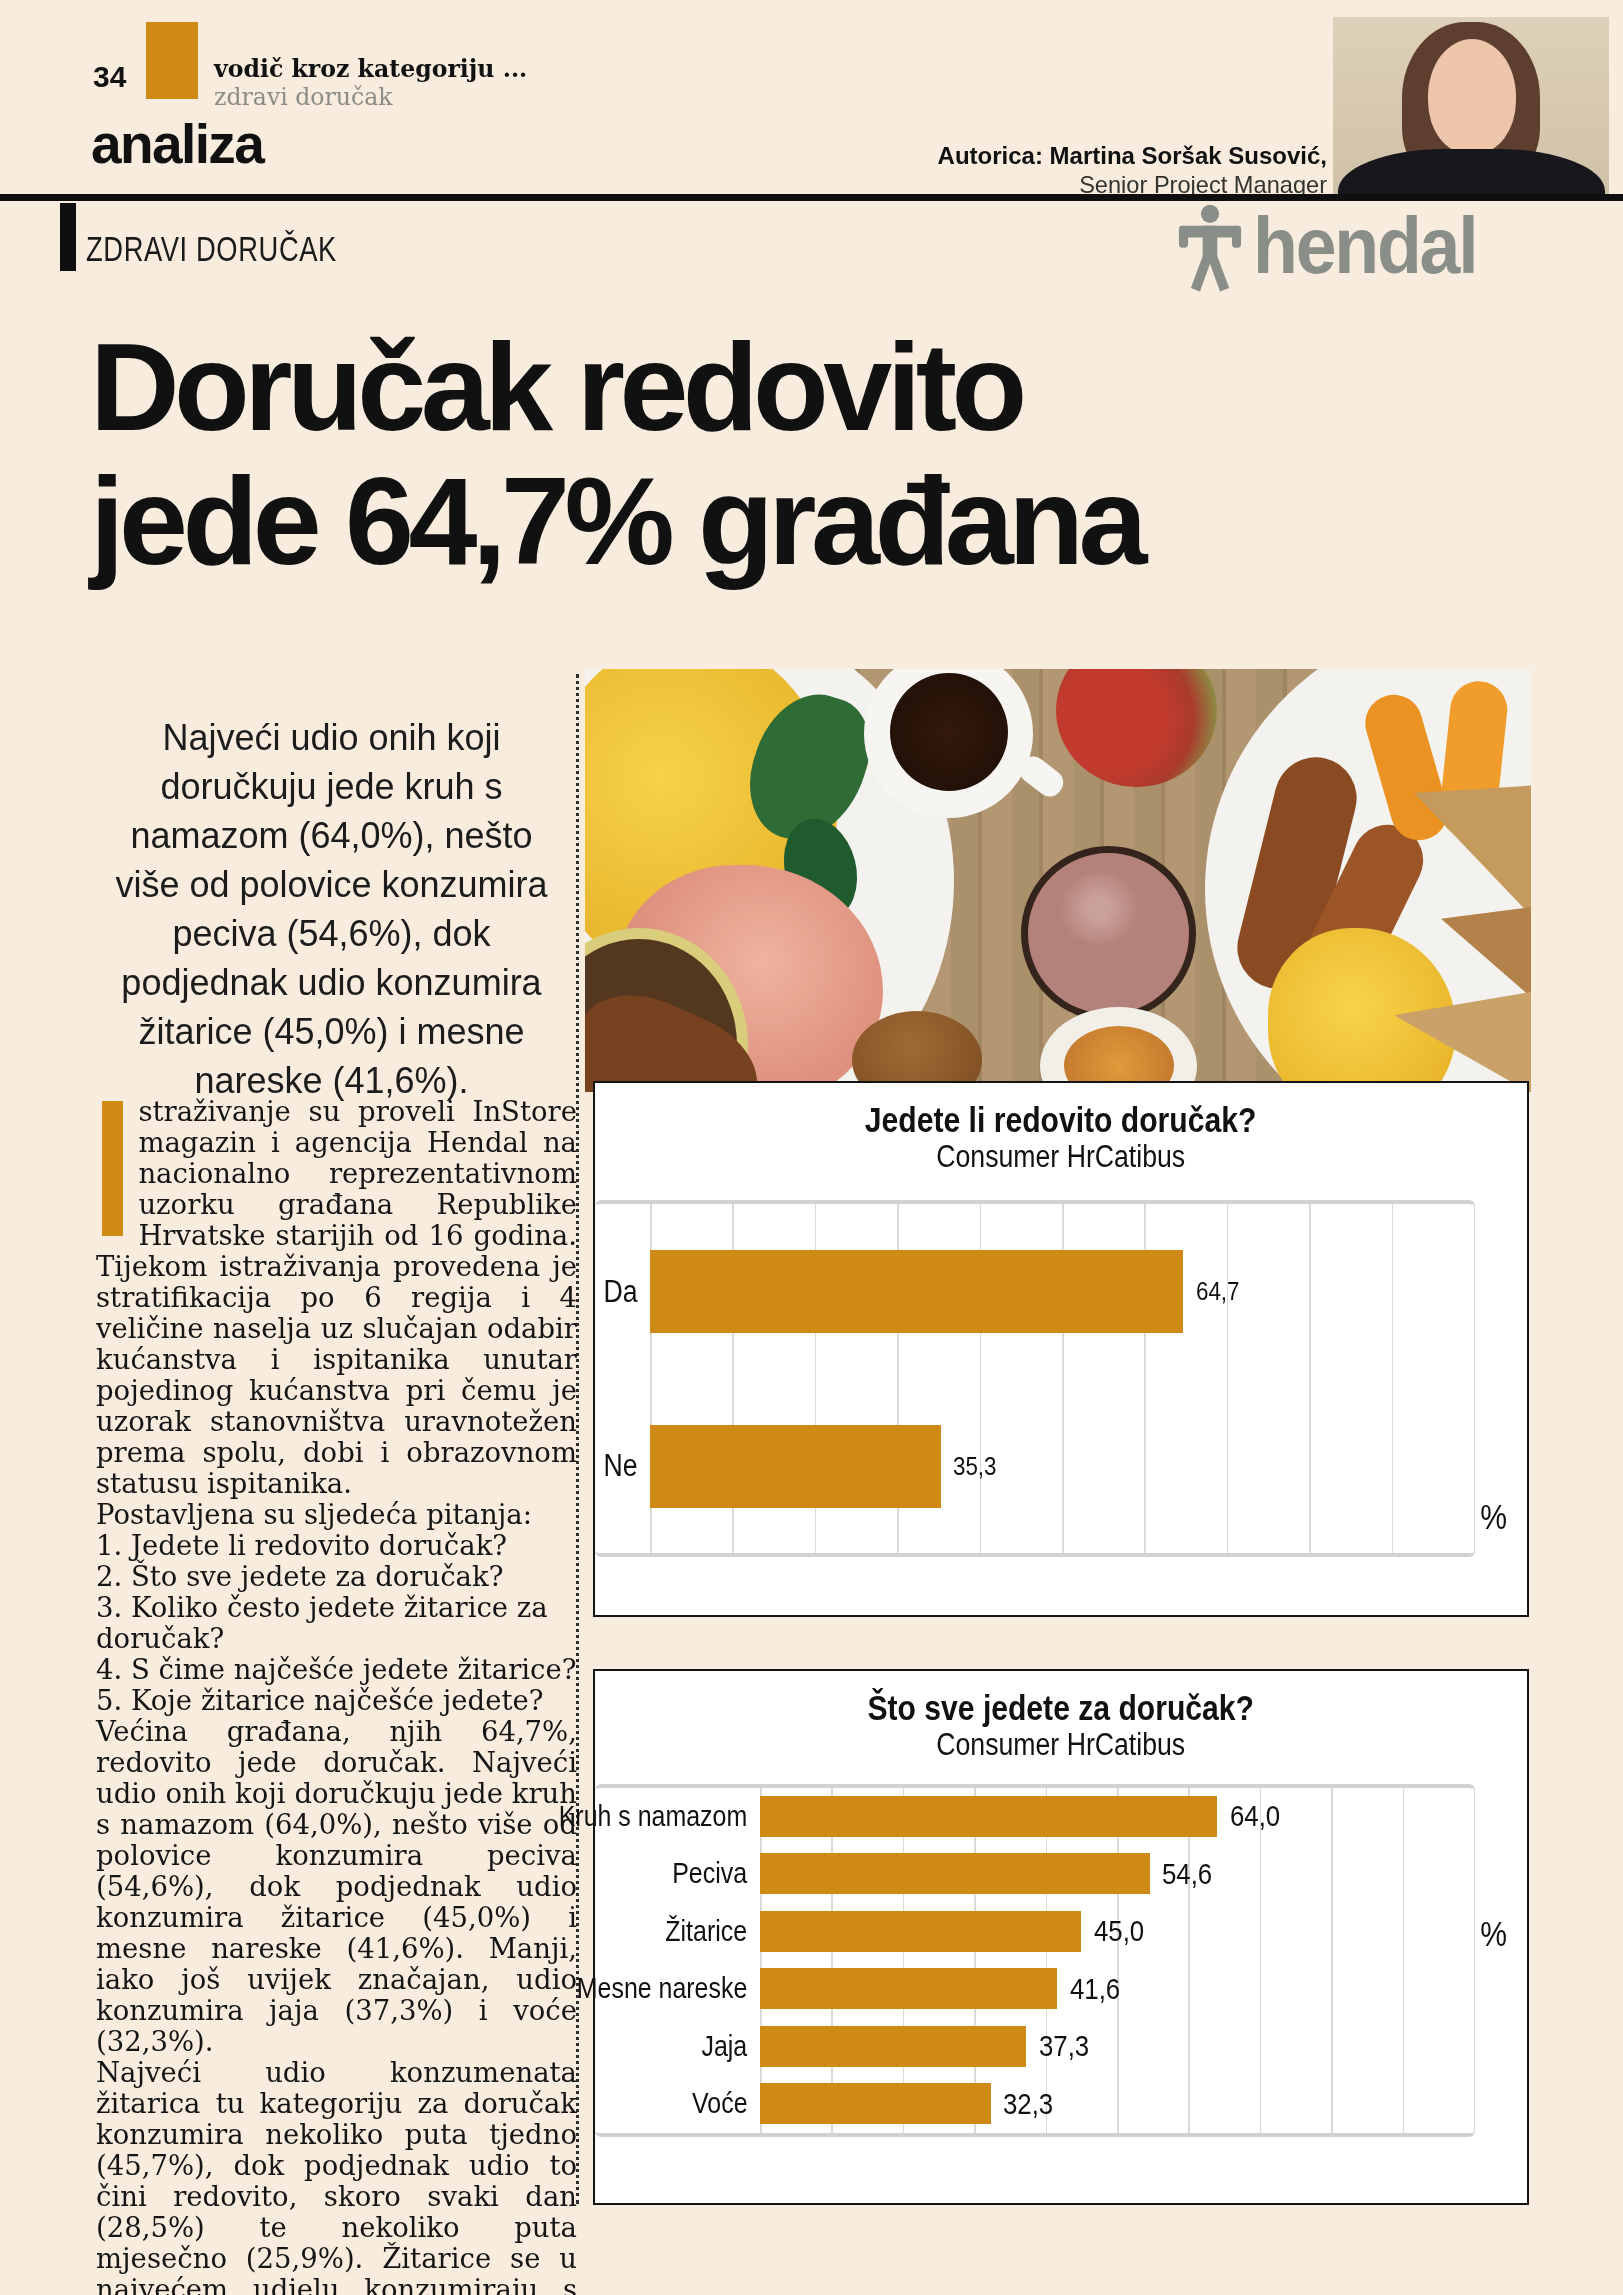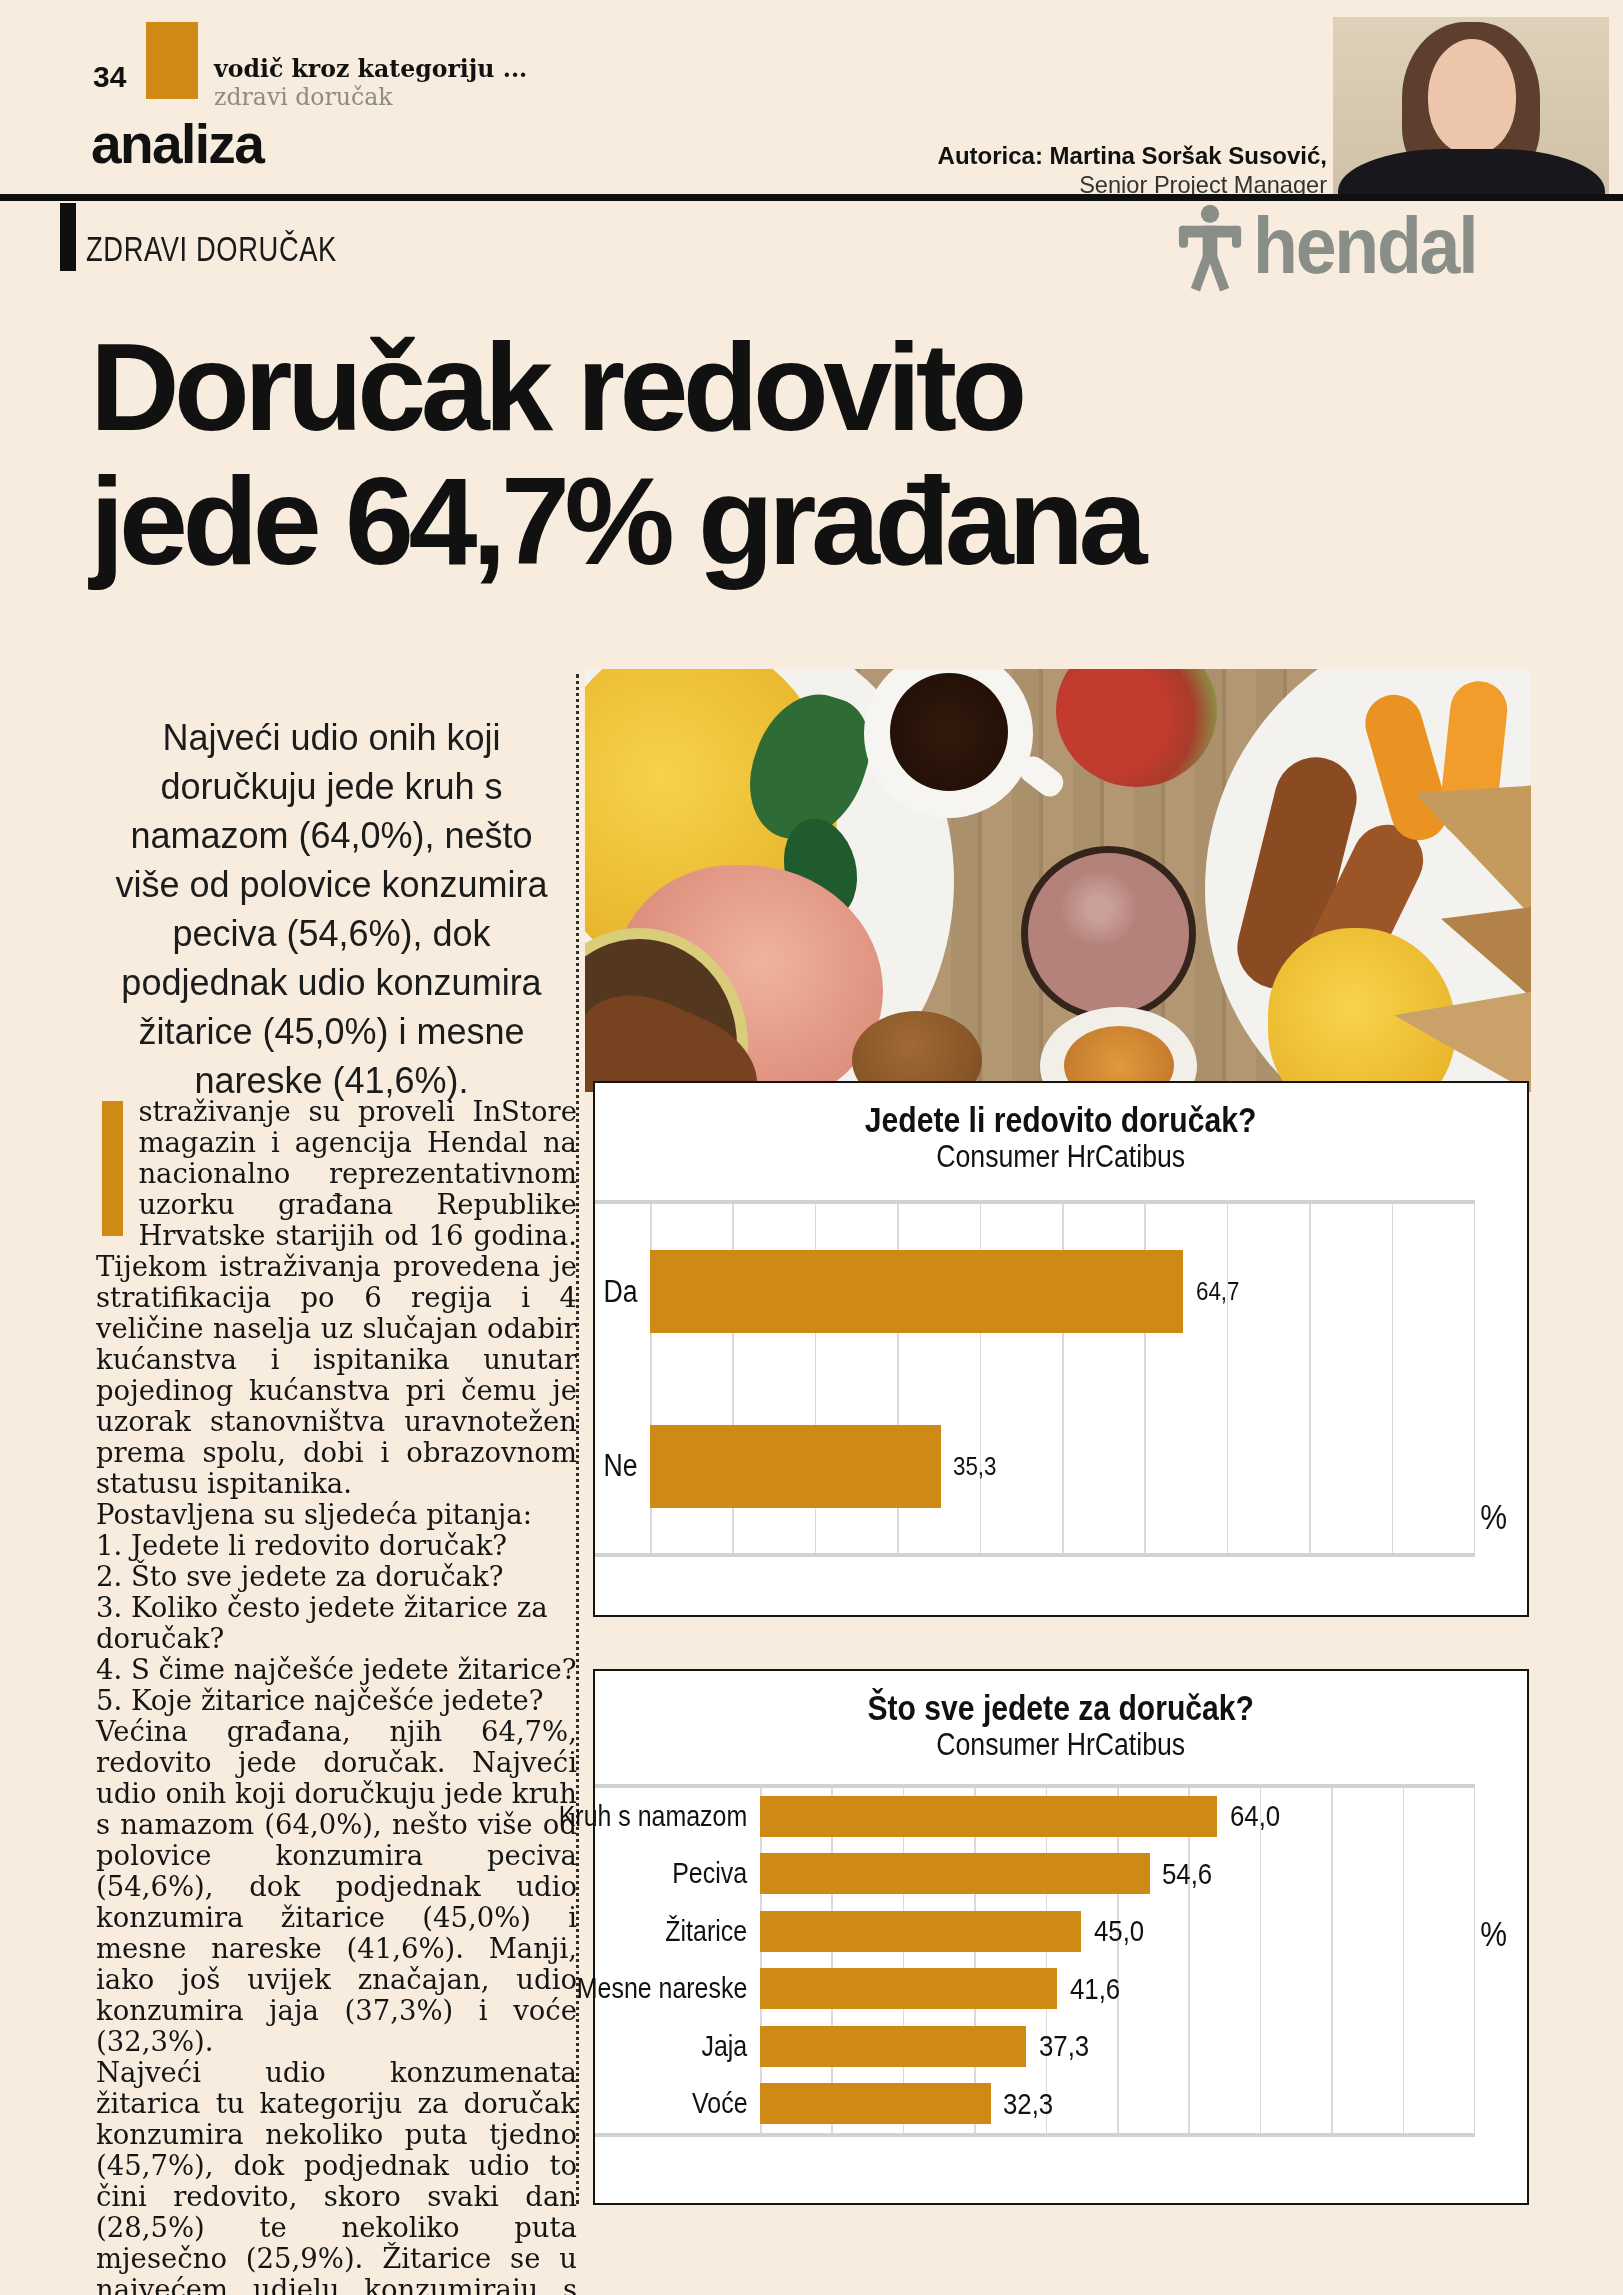--- a/index.html
+++ b/index.html
@@ -100,21 +100,21 @@
 
   
   .panel{position:absolute;left:593px;width:936px;height:536px;background:#fff;
          border:2.4px solid #141414;box-sizing:border-box;}
   #chart1{top:1081px;}
   #chart2{top:1669px;}
   .chart-title{text-align:center;margin-top:17.3px;font-size:35px;font-weight:700;line-height:39px;}
   .chart-subtitle{text-align:center;font-size:31px;line-height:36px;}
   .chart-body{display:flex;margin-top:25px;}
   #chart2 .chart-body{margin-top:20.4px;}
-  .band{flex:1;display:flex;border-top:4.7px solid #d2d2d2;border-bottom:4.7px solid #d2d2d2;box-sizing:border-box;}
+  .band{flex:1;display:flex;border-top:4.7px solid #d2d2d2;border-bottom:4.7px solid #d2d2d2;box-sizing:border-box;border-radius:6px;}
   #chart1 .band{height:357px;}
   #chart2 .band{height:353px;}
   .labels{display:flex;flex-direction:column;}
   #chart1 .labels{width:55px;}
   #chart2 .labels{width:165px;}
   .cat{flex:1;display:flex;align-items:center;justify-content:flex-end;padding-right:12.6px;font-size:31px;}
   #chart2 .cat{font-size:29px;}
   .plot{flex:1;position:relative;display:flex;flex-direction:column;
         background-image:repeating-linear-gradient(90deg,#dadada 0 1.6px,transparent 1.6px 10%);
         border-right:1.6px solid #dadada;}

